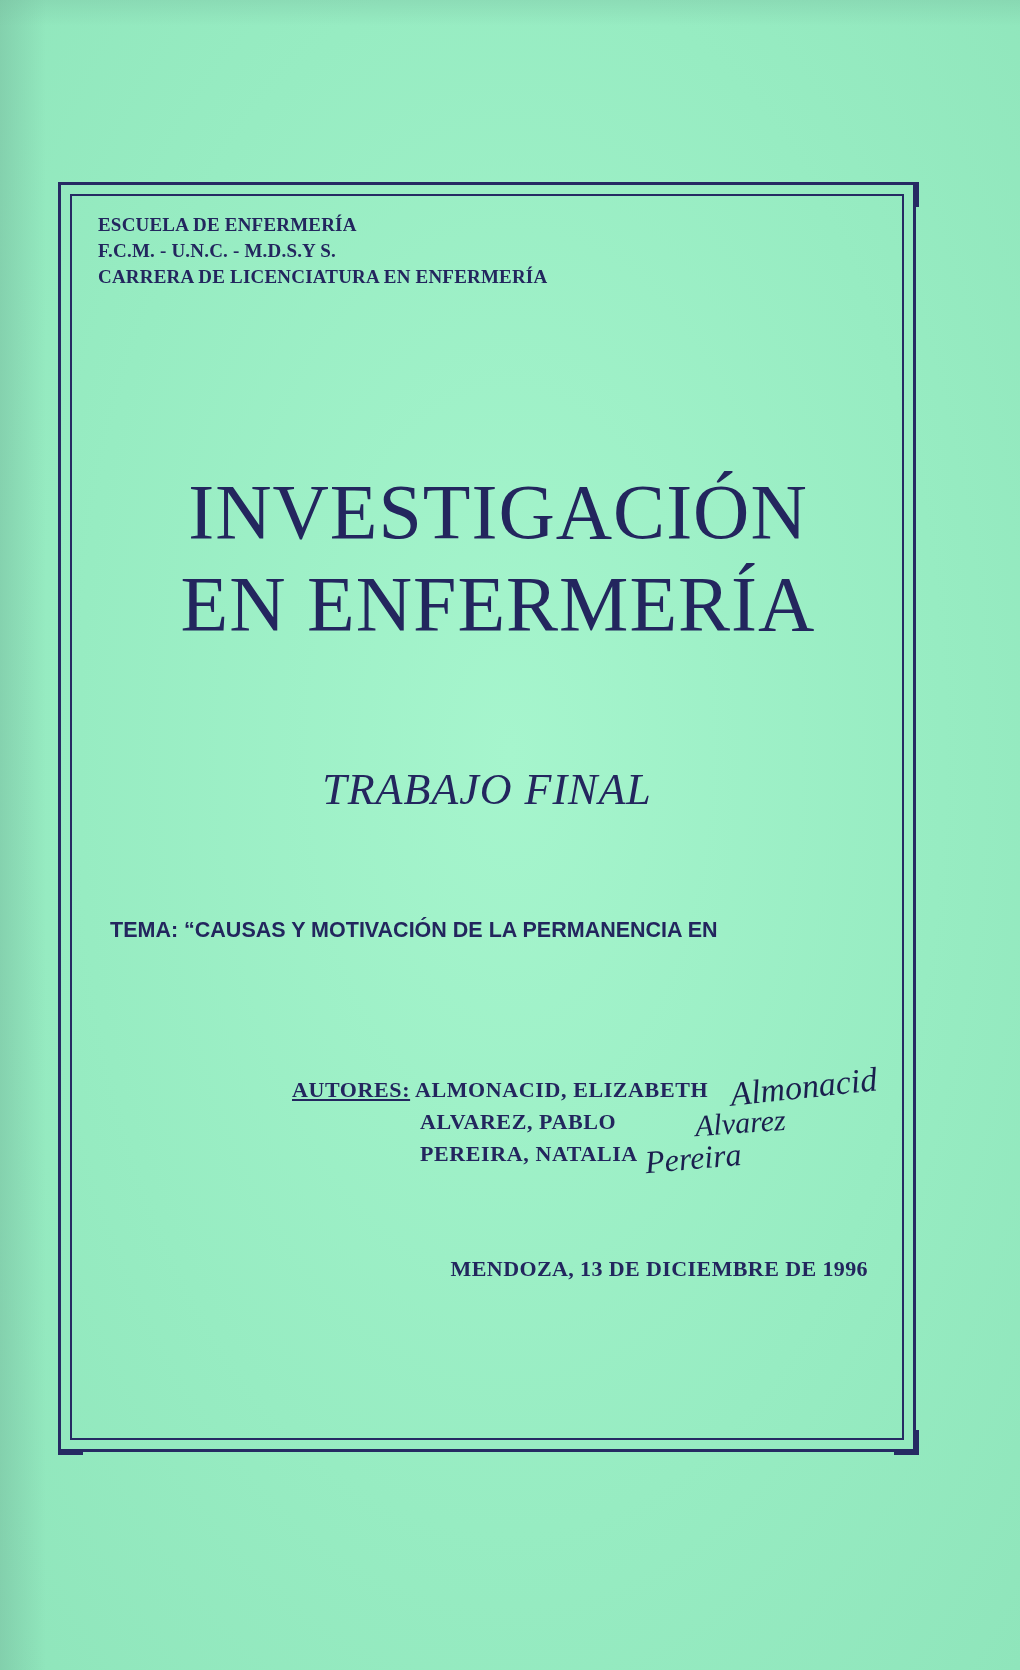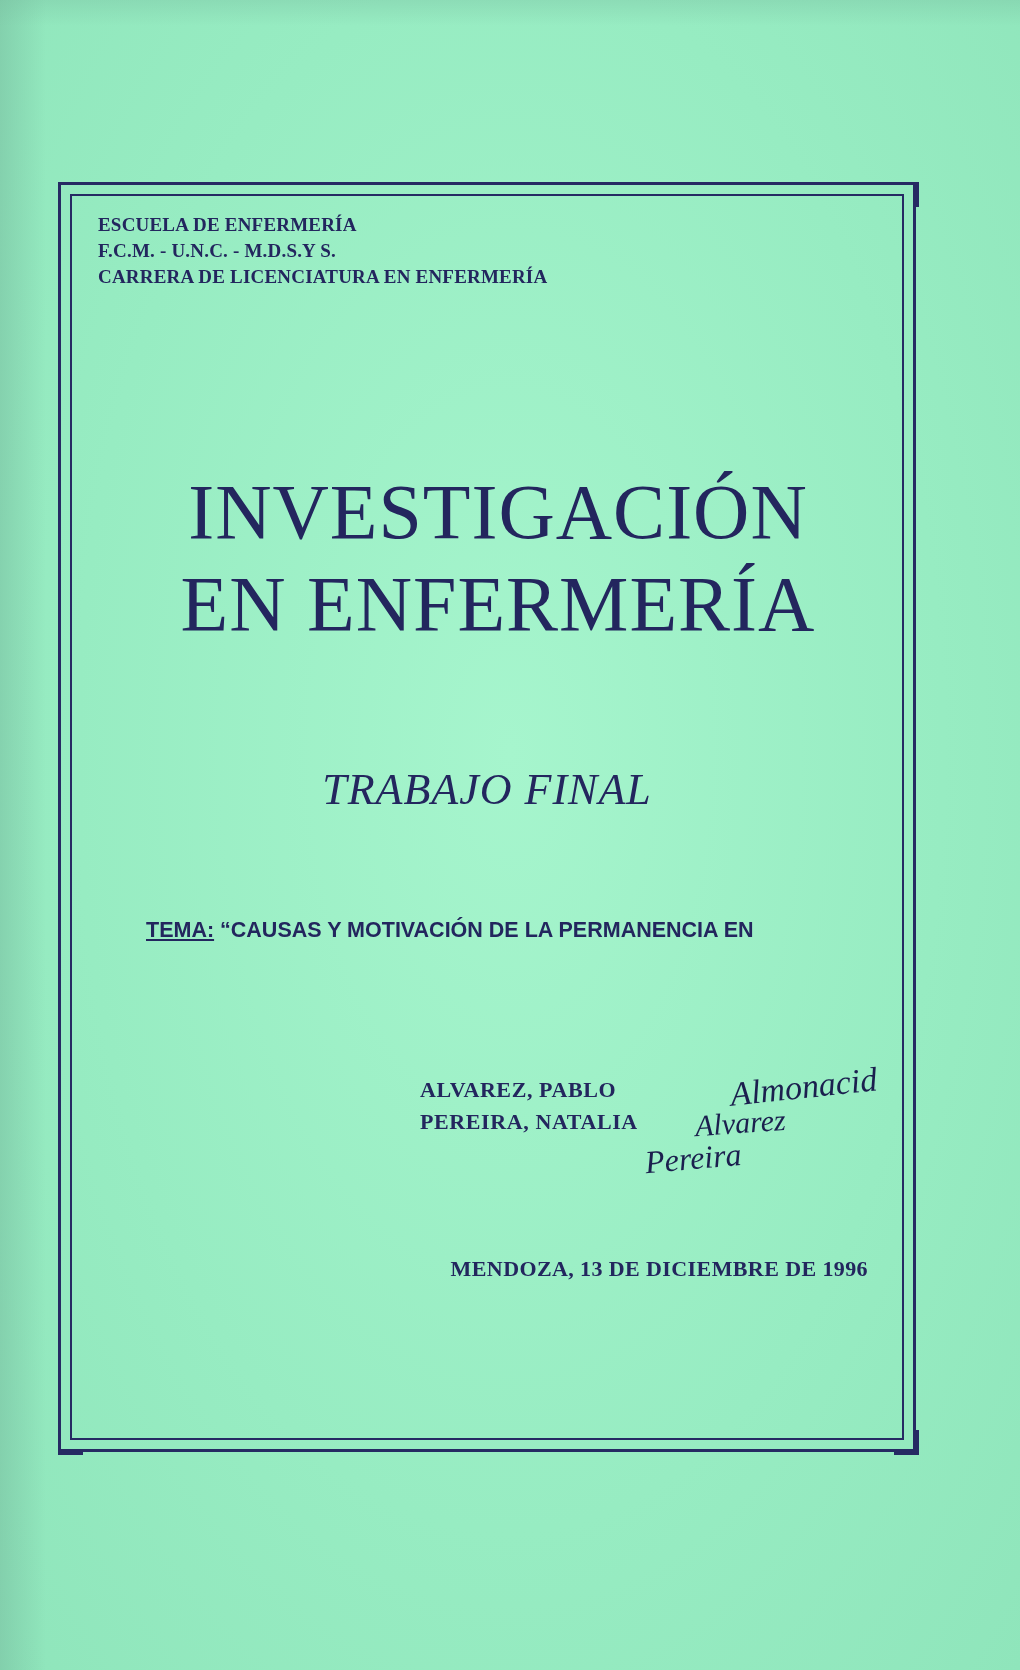--- a/index.html
+++ b/index.html
@@ -115,22 +115,20 @@
     position: absolute;
     left: 40px;
     right: 24px;
     top: 720px;
     font-family: "Liberation Sans", sans-serif;
     font-weight: bold;
     font-size: 21.5px;
     line-height: 1.5;
   }
   .tema-label {
-    text-decoration: underline;
-    margin-left: 36px;
   }
   .tema-text-line2 {
     display: block;
     margin-left: 92px;
   }
 
   .authors-block {
     position: absolute;
     left: 222px;
     top: 880px;
@@ -215,20 +213,24 @@
   </div>
 
   <div class="subtitle">TRABAJO FINAL</div>
 
   <div class="tema-block">
     <span class="tema-label">TEMA:</span>
     <span>“CAUSAS Y MOTIVACIÓN DE LA PERMANENCIA EN</span>
   </div>
 
   <div class="authors-block">
+    <span class="author-line">
+      <span class="authors-label">AUTORES:</span>
+      <span>ALMONACID, ELIZABETH</span>
+    </span>
     <span class="author-line indent">ALVAREZ, PABLO</span>
     <span class="author-line indent">PEREIRA, NATALIA</span>
   </div>
 
   <div class="signature sig-1">Almonacid</div>
   <div class="signature sig-2">Alvarez</div>
   <div class="signature sig-3">Pereira</div>
 
   <div class="place-date">MENDOZA, 13 DE DICIEMBRE DE 1996</div>
 

